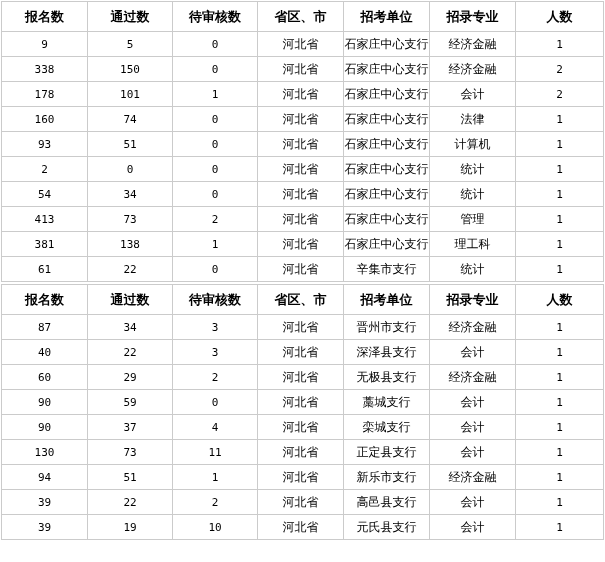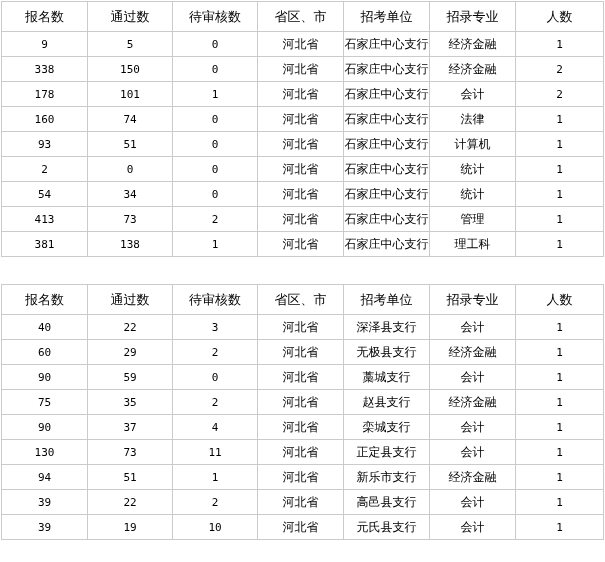--- a/index.html
+++ b/index.html
@@ -1,20 +1,20 @@
 <!DOCTYPE html>
 <html><head>
 <meta charset="utf-8">
 <style>
   html, body { margin: 0; padding: 0; background: #ffffff; }
   body { width: 605px; height: 562px; overflow: hidden; position: relative;
          font-family: "DejaVu Sans", "Liberation Sans", sans-serif; color: #000; }
   table.grid { border-collapse: collapse; table-layout: fixed; position: absolute; left: 1px; width: 602px; }
   table.grid td, table.grid th { border: 1px solid #cbcbcb; text-align: center; padding: 0; overflow: hidden; white-space: nowrap; }
-  table.grid th { height: 29px; font-size: 13px; font-weight: normal; }
+  table.grid th { height: 29px; font-size: 13px; font-weight: bold; }
   table.grid td { height: 24px; font-size: 12px; }
   table.grid td.num { font-family: "DejaVu Sans Mono", "Liberation Mono", monospace; font-size: 11px; }
   #table-1 { top: 1px; }
   #table-2 { top: 284px; }
   col.c1 { width: 86px; } col.c2 { width: 85px; } col.c3 { width: 85px; }
   col.c4 { width: 86px; } col.c5 { width: 86px; } col.c6 { width: 86px; } col.c7 { width: 88px; }
   td.prov { text-align: right; padding-right: 14px; font-family: Liberation Serif, serif; }
   td.unit-long { text-align: left; padding-left: 0; margin-left: 16px; }
 </style>
 </head>
@@ -116,20 +116,29 @@
       </tr>
       <tr>
         <td class="num">381</td>
         <td class="num">138</td>
         <td class="num">1</td>
         <td class="prov">河北省</td>
         <td class="unit-long">石家庄中心支行</td>
         <td>理工科</td>
         <td class="num">1</td>
       </tr>
+      <tr>
+        <td class="num">61</td>
+        <td class="num">22</td>
+        <td class="num">0</td>
+        <td class="prov">河北省</td>
+        <td class="unit">辛集市支行</td>
+        <td>统计</td>
+        <td class="num">1</td>
+      </tr>
     </tbody>
 </table>
 
 <table class="grid" id="table-2">
   <colgroup>
       <col class="c1">
       <col class="c2">
       <col class="c3">
       <col class="c4">
       <col class="c5">
@@ -142,20 +151,29 @@
       <th>通过数</th>
       <th>待审核数</th>
       <th>省区、市</th>
       <th>招考单位</th>
       <th>招录专业</th>
       <th>人数</th>
     </tr>
   </thead>
   <tbody id="tbody-2">
       <tr>
+        <td class="num">87</td>
+        <td class="num">34</td>
+        <td class="num">3</td>
+        <td class="prov">河北省</td>
+        <td class="unit">晋州市支行</td>
+        <td>经济金融</td>
+        <td class="num">1</td>
+      </tr>
+      <tr>
         <td class="num">40</td>
         <td class="num">22</td>
         <td class="num">3</td>
         <td class="prov">河北省</td>
         <td class="unit">深泽县支行</td>
         <td>会计</td>
         <td class="num">1</td>
       </tr>
       <tr>
         <td class="num">60</td>
@@ -166,29 +184,20 @@
         <td>经济金融</td>
         <td class="num">1</td>
       </tr>
       <tr>
         <td class="num">90</td>
         <td class="num">59</td>
         <td class="num">0</td>
         <td class="prov">河北省</td>
         <td class="unit">藁城支行</td>
         <td>会计</td>
-        <td class="num">1</td>
-      </tr>
-      <tr>
-        <td class="num">75</td>
-        <td class="num">35</td>
-        <td class="num">2</td>
-        <td class="prov">河北省</td>
-        <td class="unit">赵县支行</td>
-        <td>经济金融</td>
         <td class="num">1</td>
       </tr>
       <tr>
         <td class="num">90</td>
         <td class="num">37</td>
         <td class="num">4</td>
         <td class="prov">河北省</td>
         <td class="unit">栾城支行</td>
         <td>会计</td>
         <td class="num">1</td>

